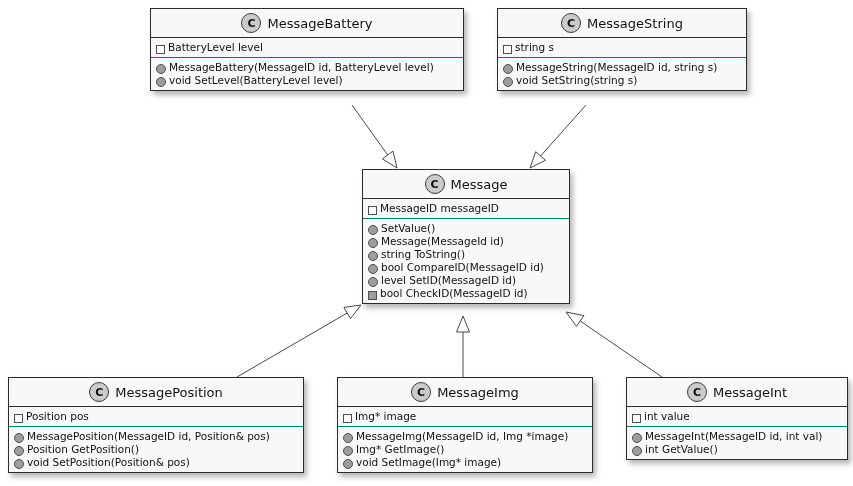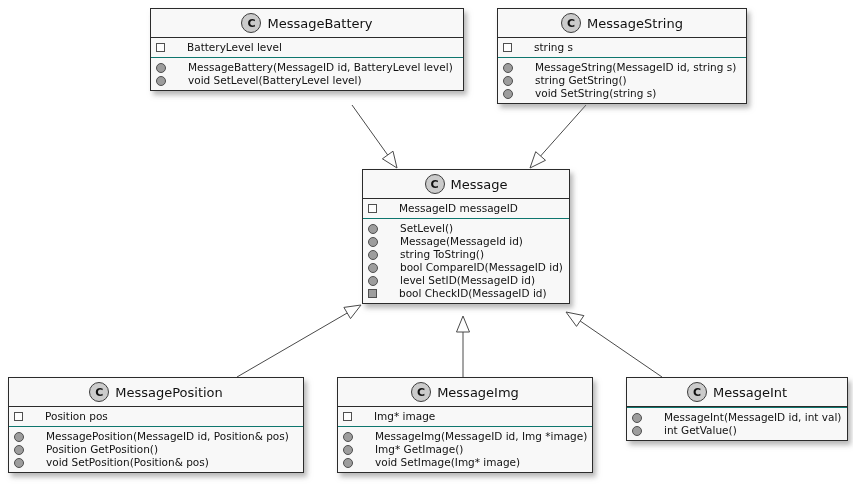--- a/index.html
+++ b/index.html
@@ -19,21 +19,21 @@
   }
   .c-icon {
     width:18px; height:18px; border-radius:50%; background:#cbcbcb;
     border:1px solid #3c3c3c; display:flex; align-items:center; justify-content:center;
     font-weight:bold; font-size:11px; color:#111; flex:0 0 auto;
   }
   .c-title { font-size:13px; color:#111; white-space:nowrap; }
   .sec { padding:3px 5px; }
   .sec.methods { border-top:1px solid #0f766e; }
   .member {
-    display:flex; align-items:center; gap:22px; font-size:10.5px;
+    display:flex; align-items:flex-end; gap:3px; font-size:10.5px;
     line-height:13px; color:#111; white-space:nowrap;
   }
   .ic { flex:0 0 auto; }
   .ic-circle { width:8px; height:8px; border-radius:50%; background:#9d9d9d; border:1px solid #4f4f4f; }
   .ic-sq-open { width:7px; height:7px; background:#fdfdfd; border:1px solid #4f4f4f; }
   .ic-sq-fill { width:7px; height:7px; background:#9d9d9d; border:1px solid #4f4f4f; }
   line { stroke:#4a4a4a; stroke-width:1; }
   polygon { fill:#fefefe; stroke:#4a4a4a; stroke-width:1; }
 </style>
 </head>
@@ -98,44 +98,40 @@
         <span>string s</span>
       </div>
     </div>
     <div class="sec methods">
       <div class="member">
         <span class="ic ic-circle"></span>
         <span>MessageString(MessageID id, string s)</span>
       </div>
       <div class="member">
         <span class="ic ic-circle"></span>
-        <span>string GetString()</span>
-      </div>
-      <div class="member">
-        <span class="ic ic-circle"></span>
         <span>void SetString(string s)</span>
       </div>
     </div>
   </div>
 
   <div class="uml-class" style="left:362px; top:169px; width:206px;">
     <div class="uml-header">
       <span class="c-icon">C</span>
       <span class="c-title">Message</span>
     </div>
     <div class="sec fields">
       <div class="member">
         <span class="ic ic-sq-open"></span>
         <span>MessageID messageID</span>
       </div>
     </div>
     <div class="sec methods">
       <div class="member">
         <span class="ic ic-circle"></span>
-        <span>SetLevel()</span>
+        <span>SetValue()</span>
       </div>
       <div class="member">
         <span class="ic ic-circle"></span>
         <span>Message(MessageId id)</span>
       </div>
       <div class="member">
         <span class="ic ic-circle"></span>
         <span>string ToString()</span>
       </div>
       <div class="member">
@@ -205,20 +201,26 @@
         <span>void SetImage(Img* image)</span>
       </div>
     </div>
   </div>
 
   <div class="uml-class" style="left:626px; top:377px; width:220px;">
     <div class="uml-header">
       <span class="c-icon">C</span>
       <span class="c-title">MessageInt</span>
     </div>
+    <div class="sec fields">
+      <div class="member">
+        <span class="ic ic-sq-open"></span>
+        <span>int value</span>
+      </div>
+    </div>
     <div class="sec methods">
       <div class="member">
         <span class="ic ic-circle"></span>
         <span>MessageInt(MessageID id, int val)</span>
       </div>
       <div class="member">
         <span class="ic ic-circle"></span>
         <span>int GetValue()</span>
       </div>
     </div>

